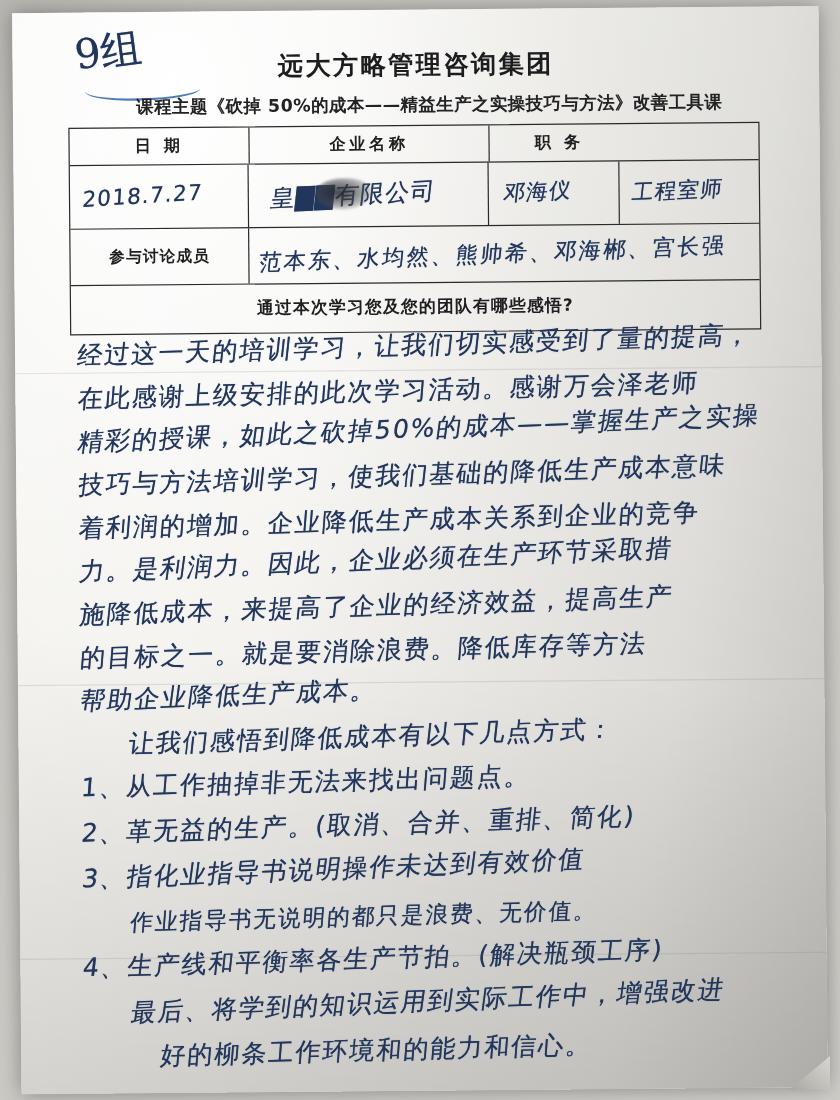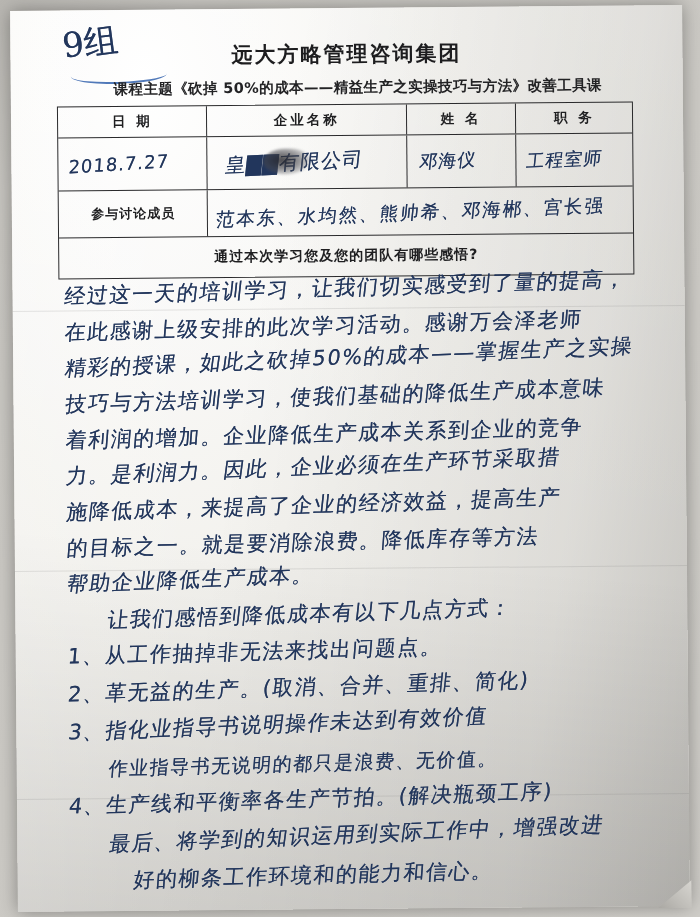--- a/index.html
+++ b/index.html
@@ -267,21 +267,20 @@
       <div class="group-underline"></div>
 
       <div class="org-title">远大方略管理咨询集团</div>
       <div class="course-line">课程主题《砍掉 50%的成本——精益生产之实操技巧与方法》改善工具课</div>
 
       <div class="tbl">
 
         <div class="row">
           <div class="cell c-date head-cell">日 期</div>
           <div class="cell c-comp head-cell">企业名称</div>
-          <div class="cell c-name head-cell">姓 名</div>
           <div class="cell c-title head-cell">职 务</div>
         </div>
 
         <div class="row">
           <div class="cell c-date val-cell">
             <div class="hw hw-ink hw-cell hw-date">2018.7.27</div>
           </div>
           <div class="cell c-comp val-cell">
             <div class="hw hw-ink hw-cell hw-comp">皇▇▇有限公司</div>
             <div class="smudge"></div>

